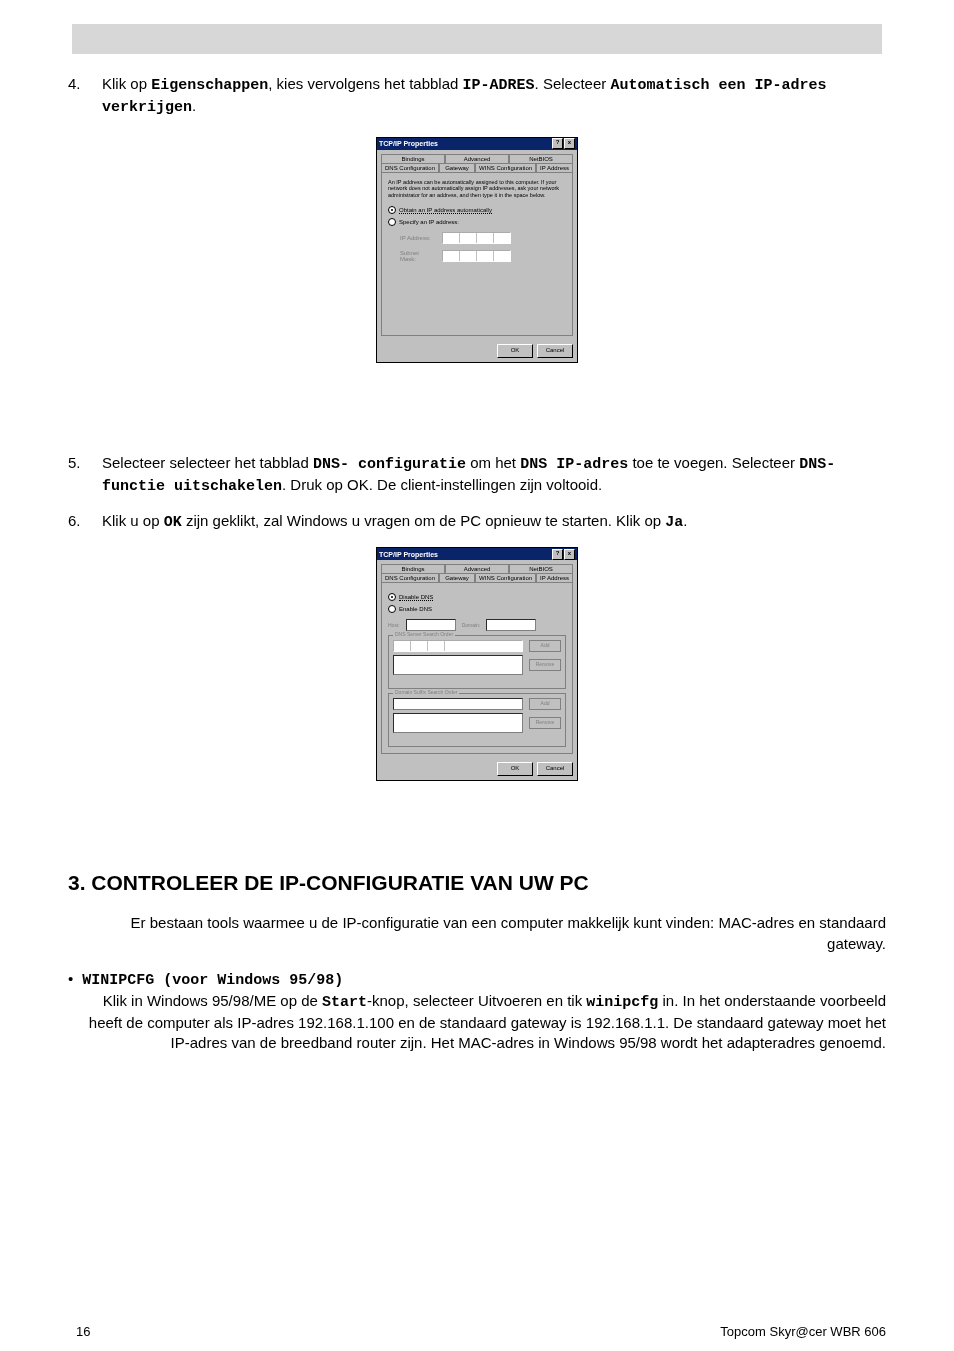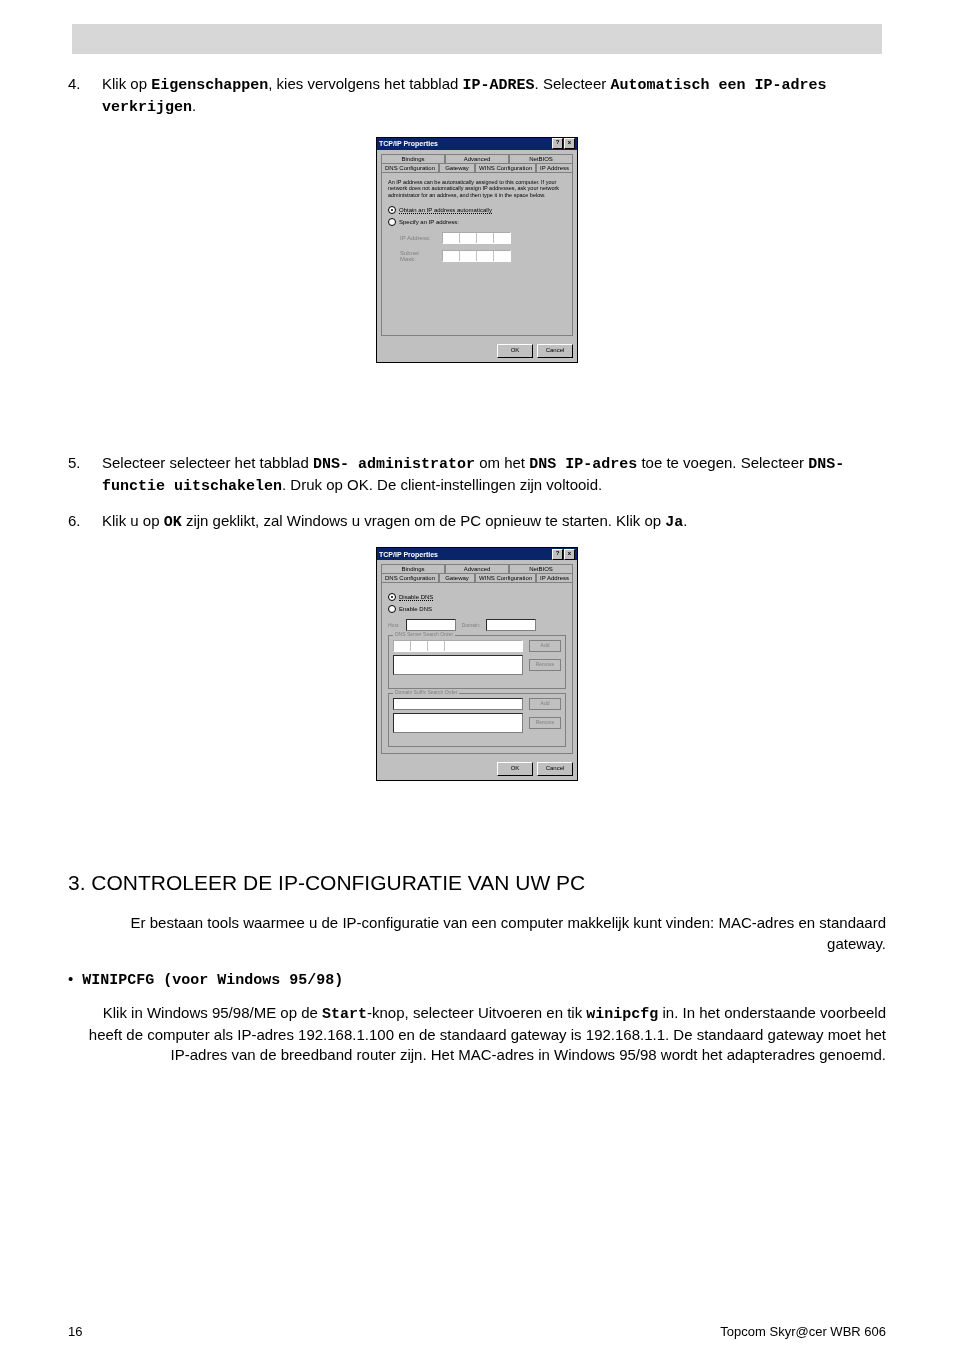--- a/index.html
+++ b/index.html
@@ -232,43 +232,43 @@
     text-align: center;
     line-height: 8px;
   }
   .lbl-g {
     font-size: 5px;
     color: #808080;
   }
 
   h2.section {
     font-size: 21px;
-    font-weight: normal;
+    font-weight: bold;
     margin: 90px 0 18px 0;
   }
   .para {
     font-size: 15px;
     line-height: 1.35;
     margin-bottom: 16px;
     text-align: right;
   }
   .bullet-line {
     font-size: 15px;
-    margin-bottom: 14px;
+    margin-bottom: 2px;
   }
   .note {
     font-style: italic;
     font-weight: bold;
     font-size: 15px;
   }
 
   .footer {
     position: absolute;
     bottom: 36px;
-    left: 68px;
+    left: 76px;
     right: 68px;
     display: flex;
     justify-content: space-between;
     font-size: 13px;
     margin-top: 33px;
   }
 </style>
 </head>
 <body>
 
@@ -341,21 +341,21 @@
           <div class="dlg-btn">OK</div>
           <div class="dlg-btn">Cancel</div>
         </div>
       </div>
     </div>
 
     <ol class="steps">
       <li>
         <div class="num">5.</div>
         <div class="step-text">
-          <span>Selecteer selecteer  het tabblad </span><span class="b">DNS- administrator</span><span> om het </span><span class="b">DNS IP-adres</span><span> toe te voegen. Selecteer </span><span class="b">DNS-functie uitschakelen</span><span>. Druk op OK. De client-instellingen zijn voltooid.</span>
+          <span>Selecteer selecteer  het tabblad </span><span class="b">DNS- configuratie</span><span> om het </span><span class="b">DNS IP-adres</span><span> toe te voegen. Selecteer </span><span class="b">DNS-functie uitschakelen</span><span>. Druk op OK. De client-instellingen zijn voltooid.</span>
         </div>
       </li>
       <li>
         <div class="num">6.</div>
         <div class="step-text">
           <span>Klik u op </span><span class="b">OK</span><span> zijn geklikt, zal Windows u vragen om de PC opnieuw te starten. Klik op </span><span class="b">Ja</span><span>.</span>
         </div>
       </li>
     </ol>
 

